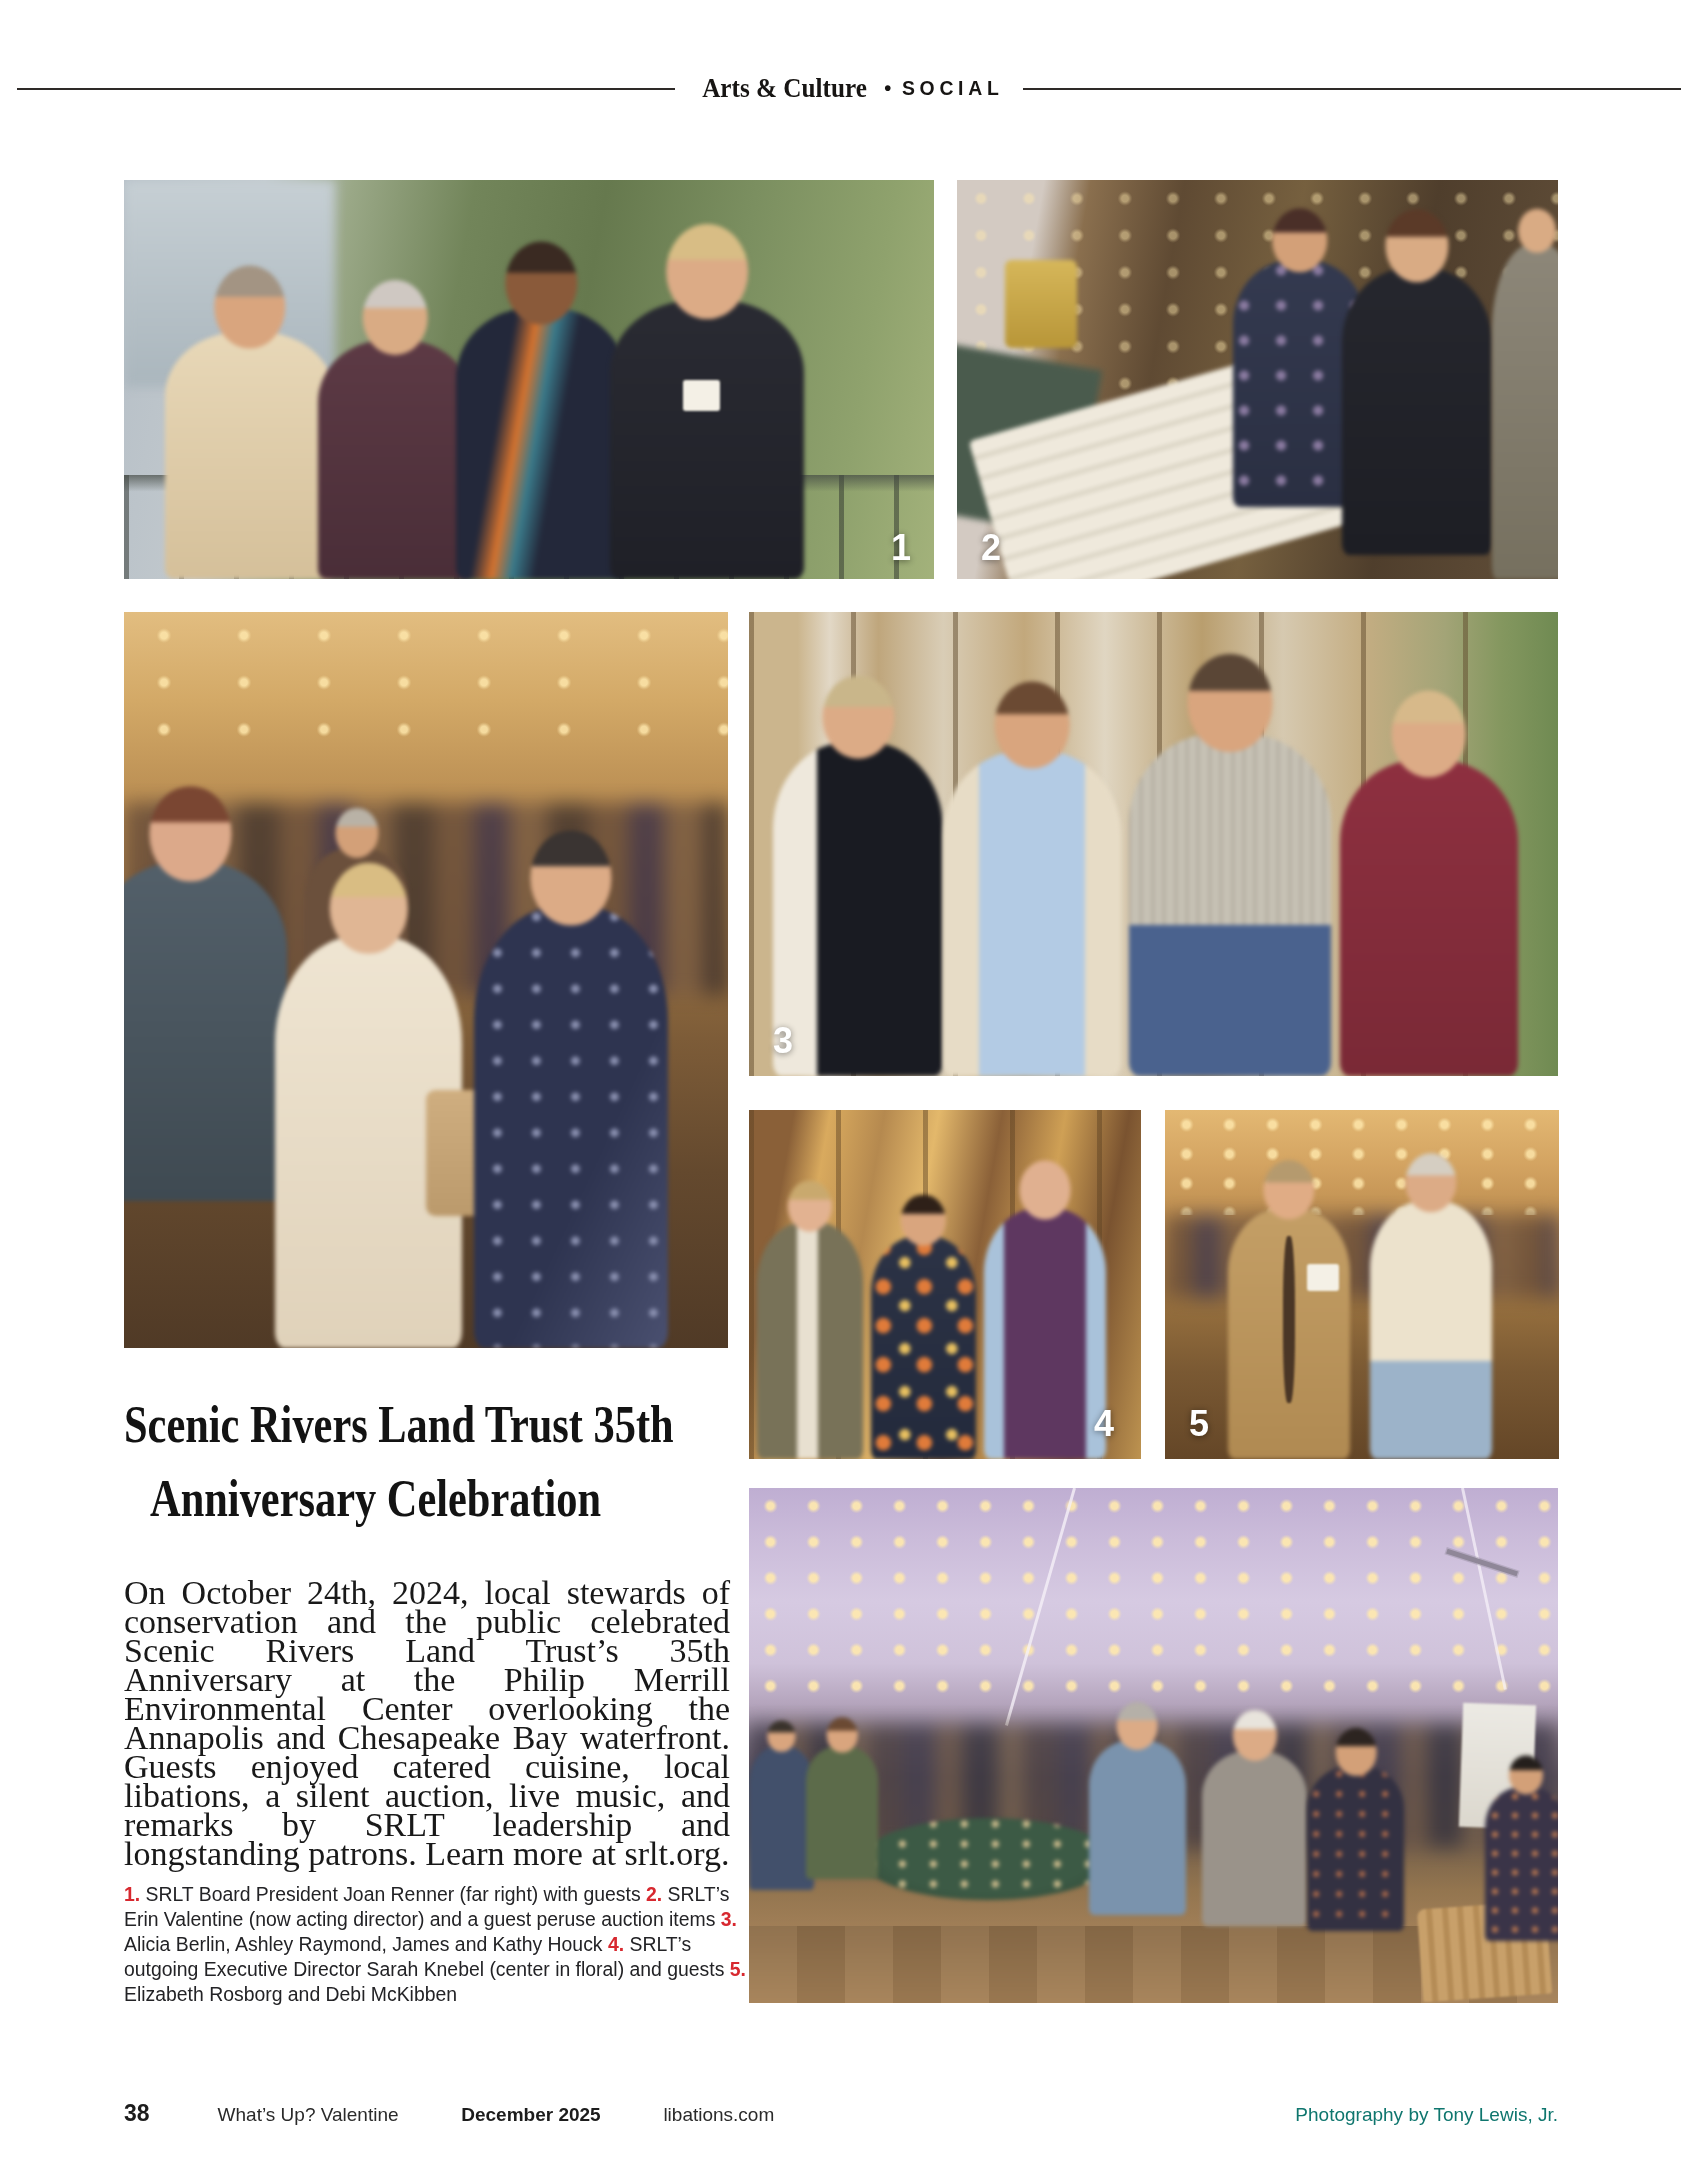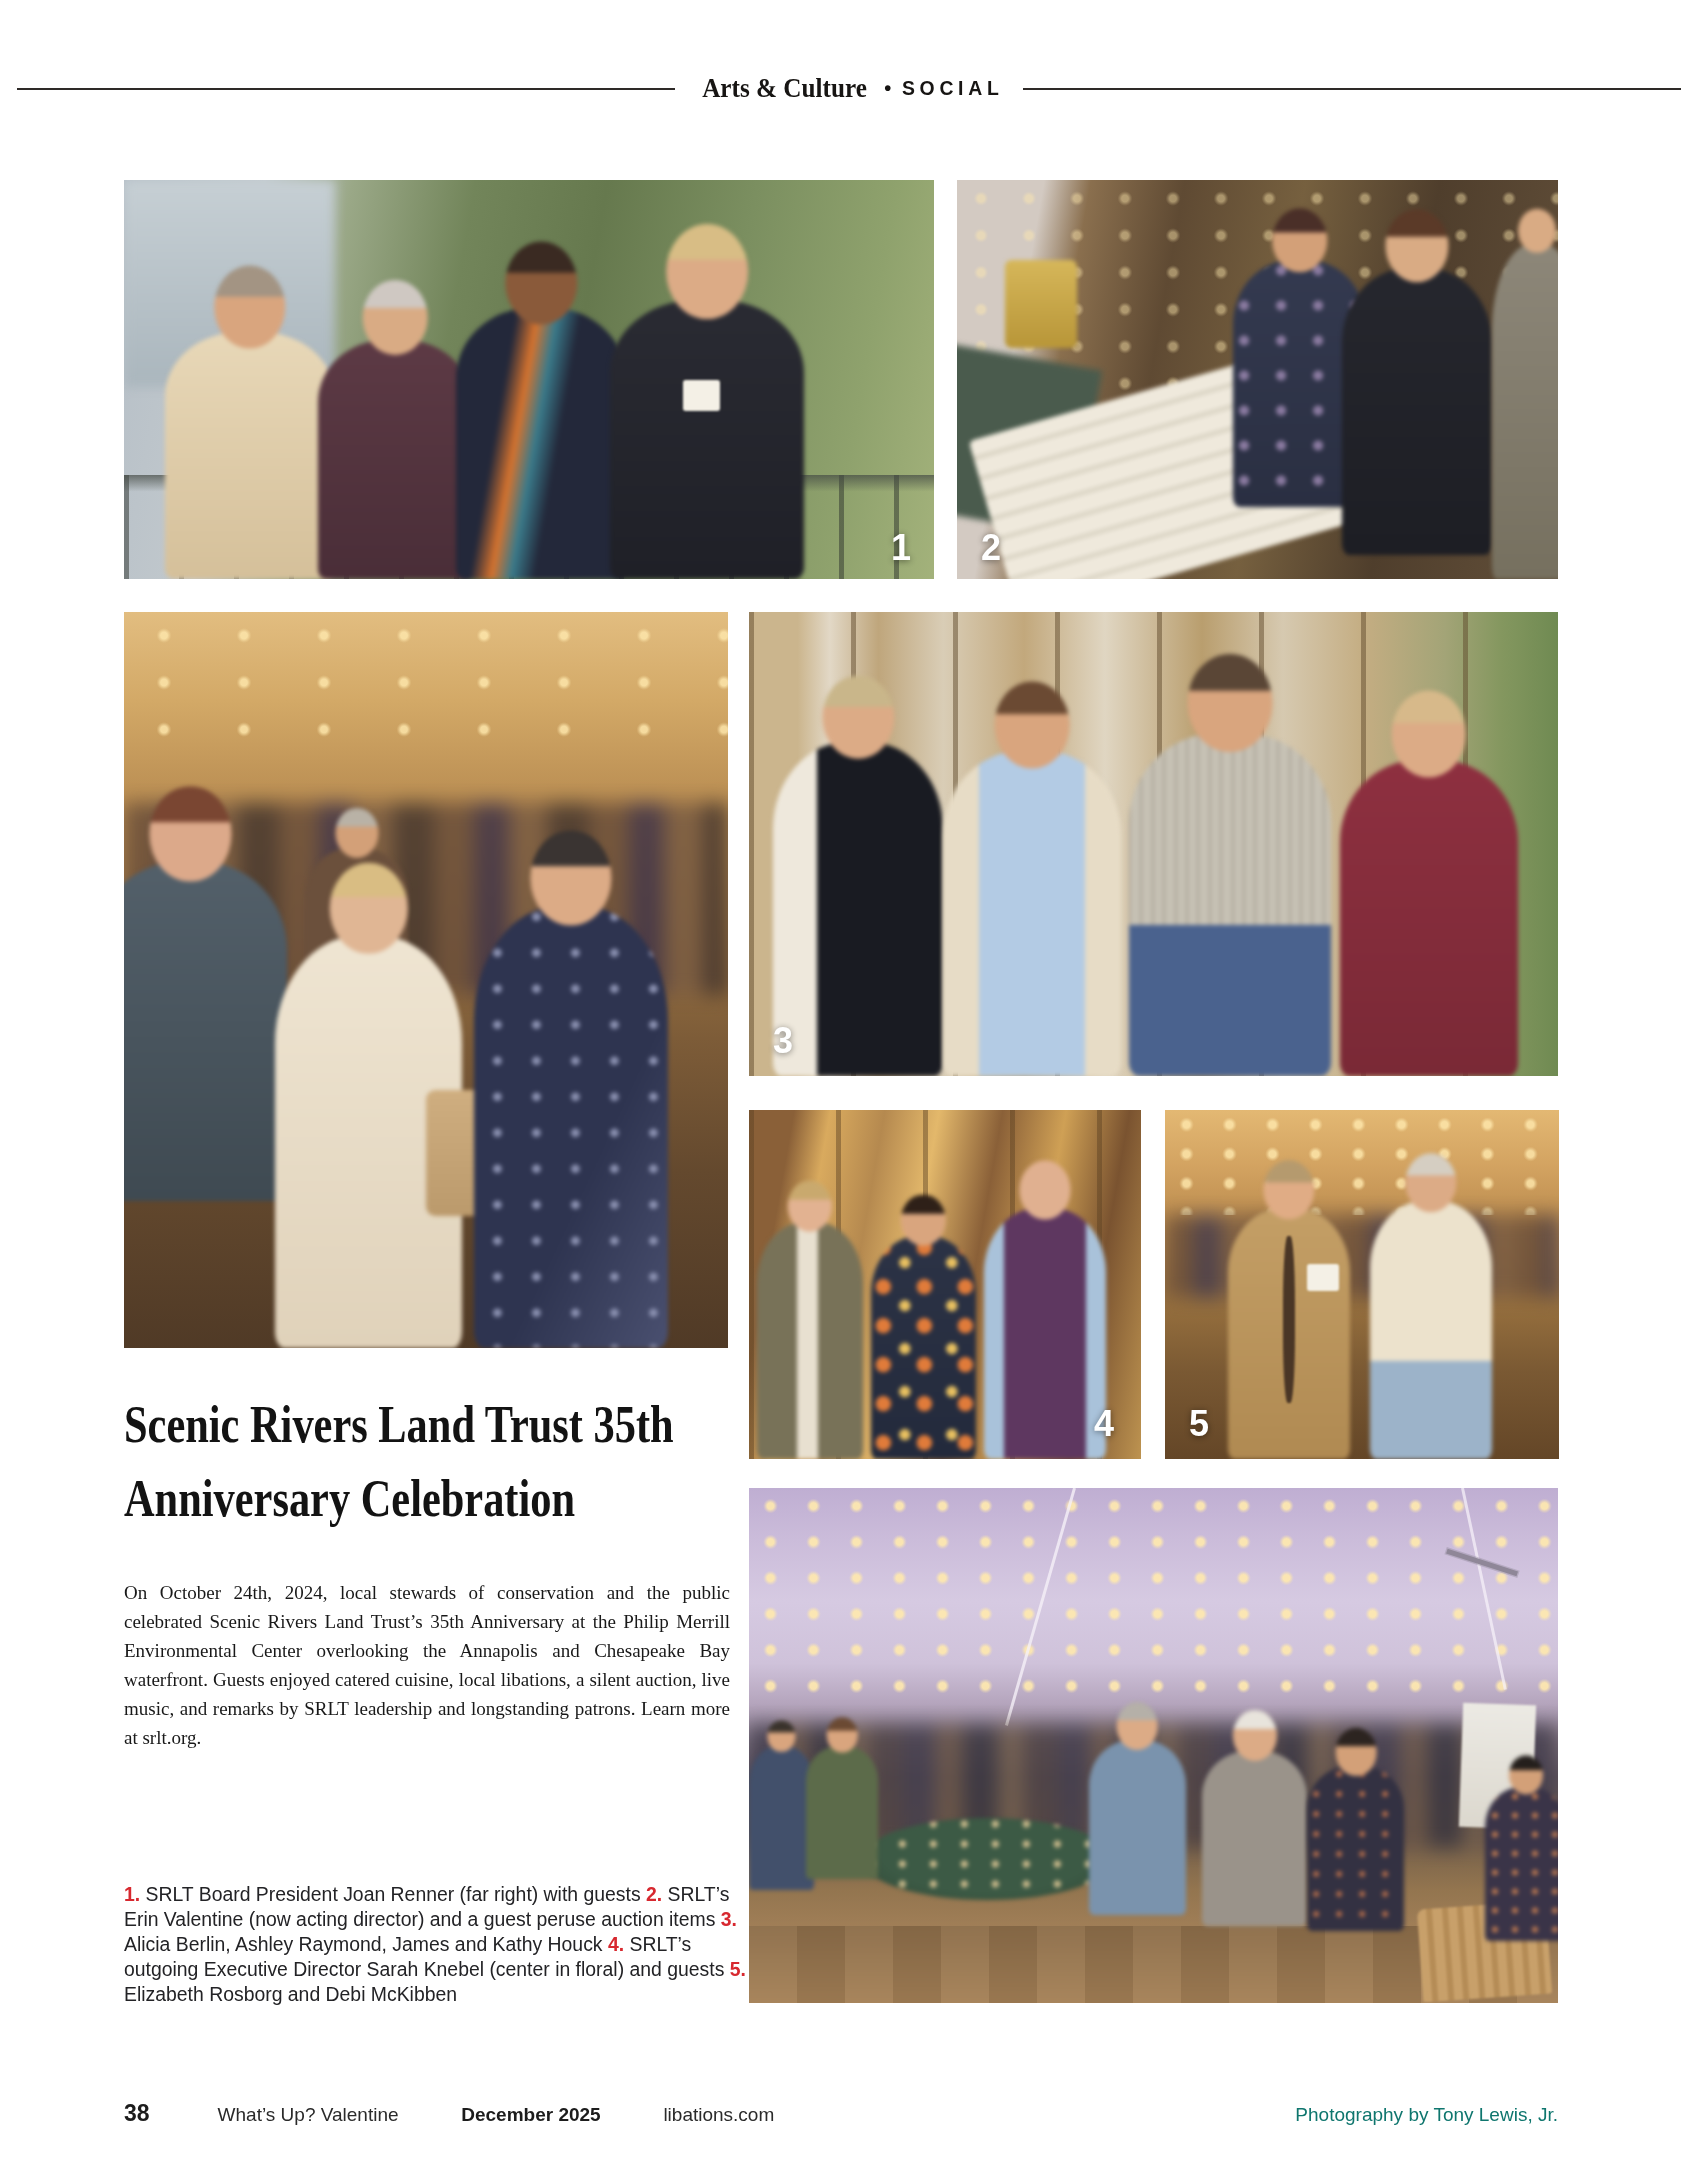--- a/index.html
+++ b/index.html
@@ -46,25 +46,25 @@
   .p4base { background:repeating-linear-gradient(90deg, rgba(96,74,44,.5) 0 5.4px, transparent 5.4px 102px),
             linear-gradient(90deg,#cbb58d 0 6%,#e2d8c6 10%,#bfa67c 16%,#d9cdb6 24%,#c2a87c 34%,#e0d6c2 44%,#b99e6e 56%,#d6c9b0 66%,#c4ad82 76%,#a3a477 86%,#84975f 93%,#6f8a52 100%); }
   .p5base { background:repeating-linear-gradient(90deg, rgba(90,64,34,.45) 0 5.4px, transparent 5.4px 87px),
             linear-gradient(100deg,#8a6038 0 10%,#d9aa5e 18%,#b5894f 30%,#e3b86b 42%,#8a6038 56%,#cfa055 70%,#7a5330 84%,#bd9350 100%); }
   .p6base { background:linear-gradient(#e3b873 0%,#d3a361 16%,#b8894c 34%,#97703e 55%,#7a5933 75%,#644627 100%); }
   .p7base { background:linear-gradient(#bfaed2 0%,#cbbcda 10%,#d6cae2 22%,#cfc2da 34%,#b4a4bc 42%,#7d7280 50%,#5d5560 56%,#6e5b49 66%,#93754f 78%,#a5825a 88%,#91724a 100%); }
 
   
   .headline { position:absolute; left:124px; top:1387px; width:629px;
               font-family:"Liberation Serif", serif; font-weight:700;
-              color:#131313; }
+              color:#131313;text-align:center; }
   .headline .hl { font-size:53px; line-height:74px; transform:scaleX(.80);
                   transform-origin:0 50%; white-space:nowrap; }
   .bodytext { position:absolute; left:124px; top:1578px; width:606px;
-              font-family:"Liberation Serif", serif; font-size:19px;
+              font-family:"Liberation Serif", serif; font-size:34px;
               line-height:29px; color:#191919; text-align:justify;
               hyphens:manual; }
   .captions { position:absolute; left:124px; top:1882px; width:628px;
               font-size:19.4px; line-height:25px; color:#232326; }
   .capnum { color:var(--red,#D7282F); font-weight:700; }
 
   
   .footer { position:absolute; left:124px; right:123px; top:2098px; height:29.4px; }
   .f-left { position:absolute; left:0; bottom:0; display:flex; align-items:baseline;gap:48px; }
   .f-page { font-size:23px; font-weight:700; color:#1c1c1c; margin-right:20px; }

